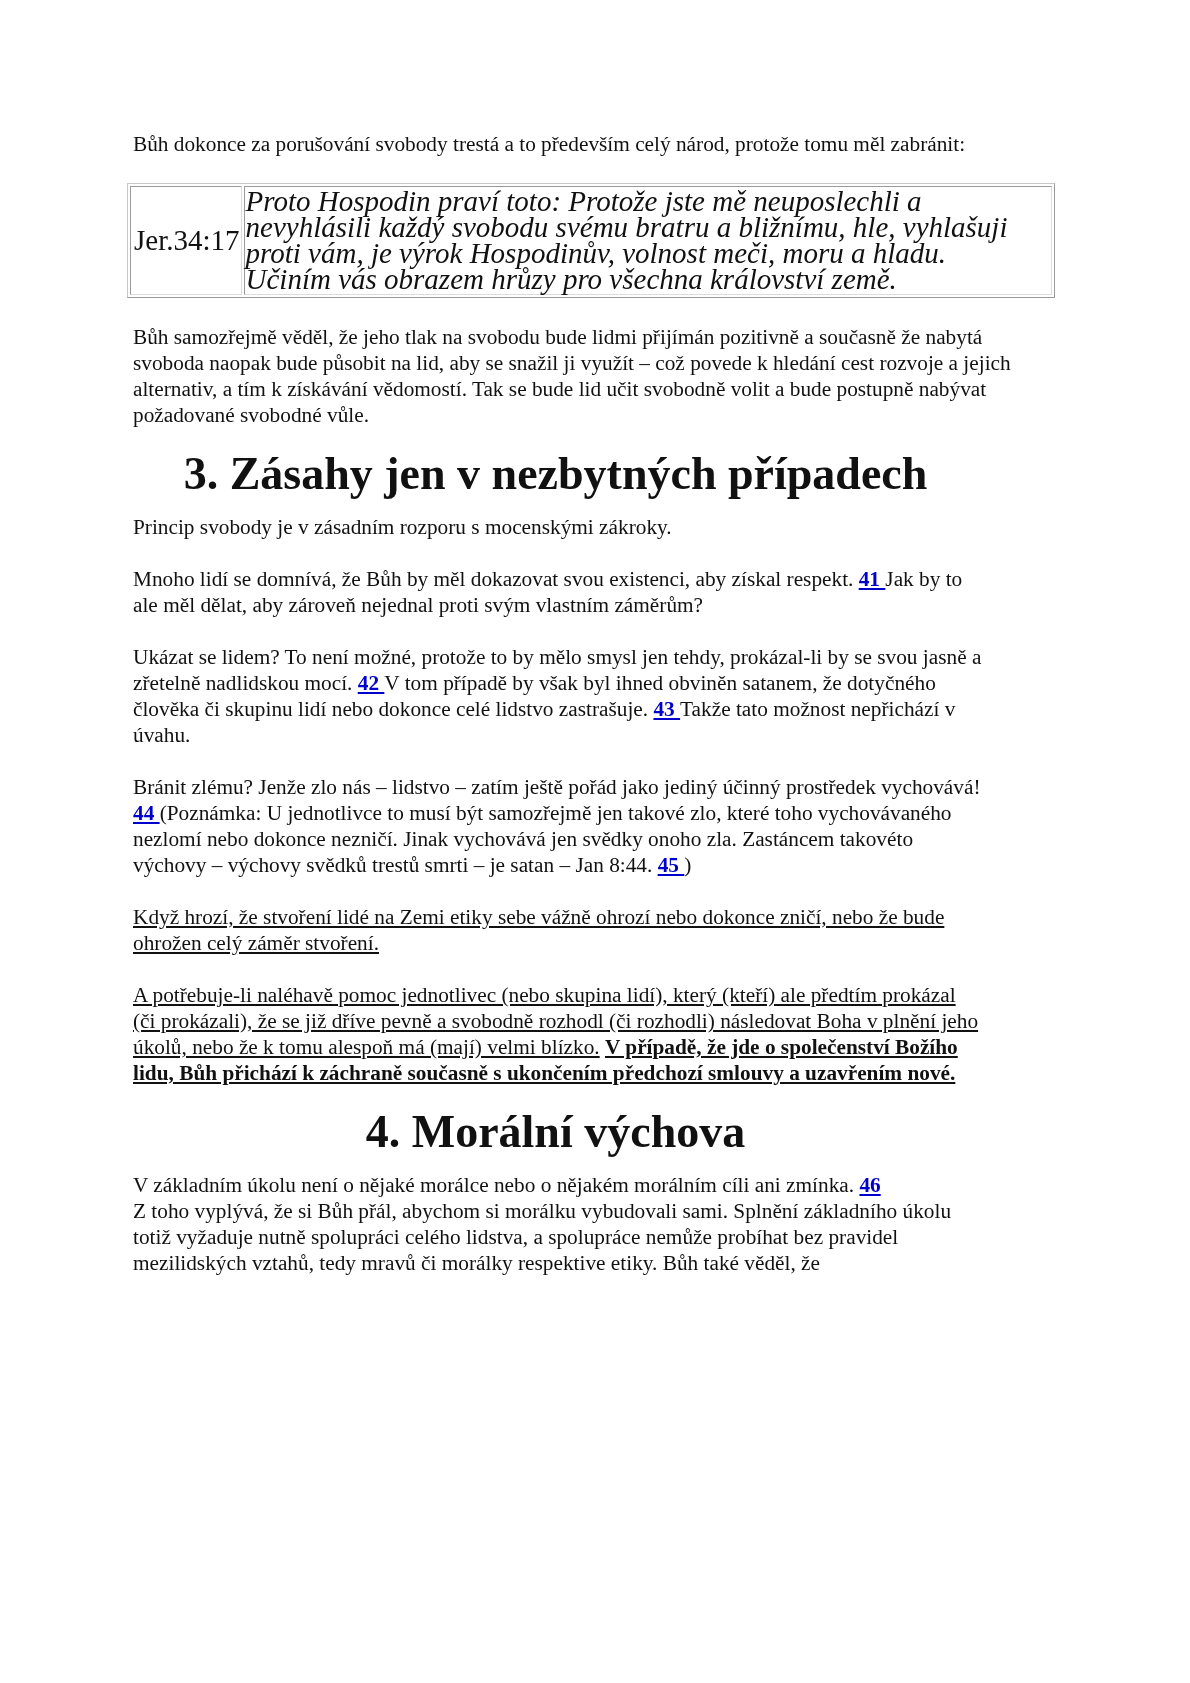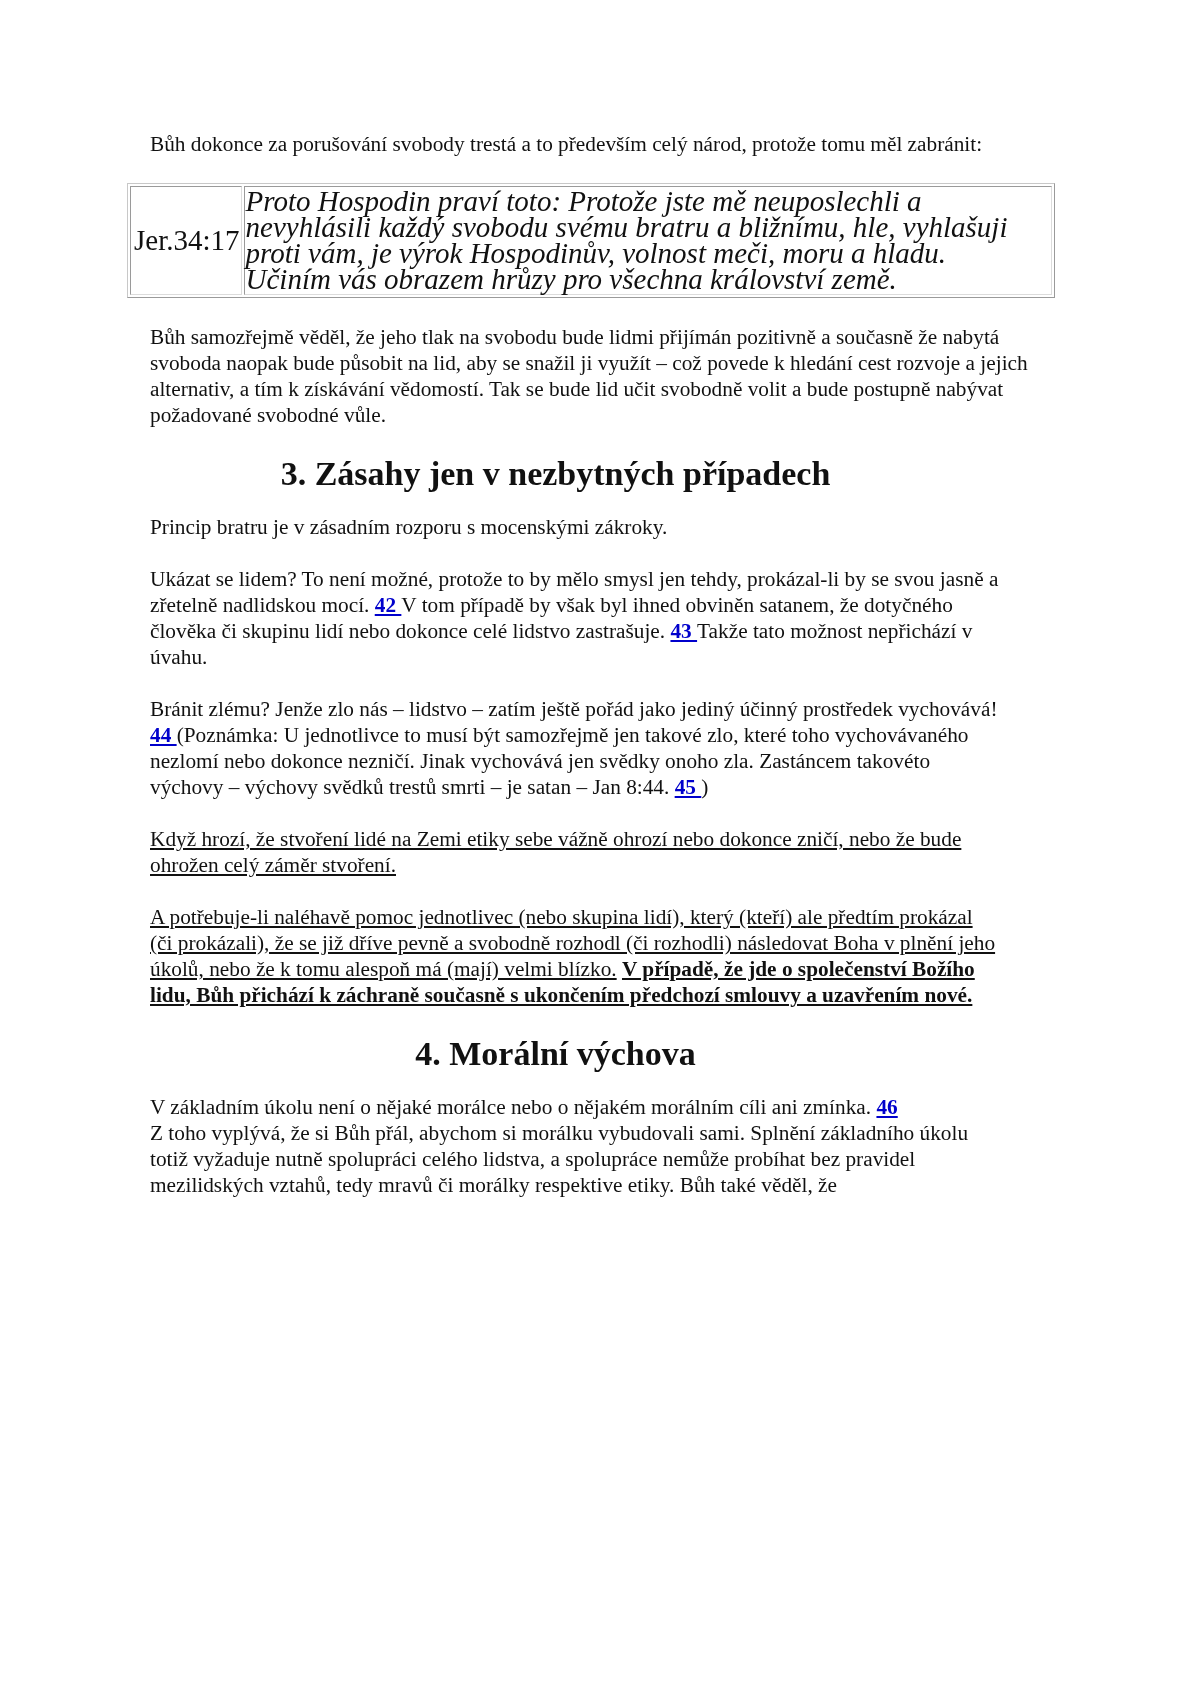--- a/index.html
+++ b/index.html
@@ -17,21 +17,21 @@
     }
     .page {
       position: absolute;
       left: 133px;
       top: 131px;
       width: 920px;
       font-size: 21.3px;
       line-height: 26px;
     }
     p {
-      margin: 0 0 26px 17px;
+      margin: 0 0 26px 0;
     }
     .p-narrow { width: 850px; }
     .quote-table {
       border-collapse: separate;
       border-spacing: 2px;
       border: 1px solid #c8c8c8;
       border-right-color: #9a9a9a;
       border-bottom-color: #9a9a9a;
       margin: 0 0 26px -6px;
       width: 928px;
@@ -49,21 +49,21 @@
       white-space: nowrap;
       width: 86px;
       padding-left: 3px !important;
       margin-top: 24px;
     }
     .quote-cell {
       font-style: italic;
       padding-right: 40px !important;
     }
     h2 {
-      font-size: 34px;
+      font-size: 46px;
       font-weight: bold;
       text-align: center;
       margin: 4px 0 20px 0;
       line-height: 40px;
       width: 845px;
     }
     a.fn {
       color: #0000cc;
       font-weight: bold;
       text-decoration: underline;
@@ -84,22 +84,23 @@
       <td class="ref-cell">Jer.34:17</td>
       <td class="quote-cell">Proto Hospodin praví toto: Protože jste mě neuposlechli a nevyhlásili každý svobodu svému bratru a bližnímu, hle, vyhlašuji proti vám, je výrok Hospodinův, volnost meči, moru a hladu. Učiním vás obrazem hrůzy pro všechna království země.</td>
     </tr>
   </tbody>
     </table>
 
   <p>Bůh samozřejmě věděl, že jeho tlak na svobodu bude lidmi přijímán pozitivně a současně že nabytá svoboda naopak bude působit na lid, aby se snažil ji využít – což povede k hledání cest rozvoje a jejich alternativ, a tím k získávání vědomostí. Tak se bude lid učit svobodně volit a bude postupně nabývat požadované svobodné vůle.</p>
 
   <h2>3. Zásahy jen v nezbytných případech</h2>
 
-  <p>Princip bratru je v zásadním rozporu s mocenskými zákroky.</p>
+  <p>Princip svobody je v zásadním rozporu s mocenskými zákroky.</p>
 
+  <p class="p-narrow"><span>Mnoho lidí se domnívá, že Bůh by měl dokazovat svou existenci, aby získal respekt. </span><a class="fn" href="#">41 </a><span>Jak by to ale měl dělat, aby zároveň nejednal proti svým vlastním záměrům?</span></p>
 
   <p class="p-narrow"><span>Ukázat se lidem? To není možné, protože to by mělo smysl jen tehdy, prokázal-li by se svou jasně a zřetelně nadlidskou mocí. </span><a class="fn" href="#">42 </a><span>V tom případě by však byl ihned obviněn satanem, že dotyčného člověka či skupinu lidí nebo dokonce celé lidstvo zastrašuje. </span><a class="fn" href="#">43 </a><span>Takže tato možnost nepřichází v úvahu.</span></p>
 
   <p class="p-narrow"><span>Bránit zlému? Jenže zlo nás – lidstvo – zatím ještě pořád jako jediný účinný prostředek vychovává! </span><a class="fn" href="#">44 </a><span>(Poznámka: U jednotlivce to musí být samozřejmě jen takové zlo, které toho vychovávaného nezlomí nebo dokonce nezničí. Jinak vychovává jen svědky onoho zla. Zastáncem takovéto výchovy – výchovy svědků trestů smrti – je satan – Jan 8:44. </span><a class="fn" href="#">45 </a><span>)</span></p>
 
 
 
   <p class="u p-narrow">Když hrozí, že stvoření lidé na Zemi etiky sebe vážně ohrozí nebo dokonce zničí, nebo že bude ohrožen celý záměr stvoření.</p>
 
   <p class="p-narrow"><span class="u">A potřebuje-li naléhavě pomoc jednotlivec (nebo skupina lidí), který (kteří) ale předtím prokázal (či prokázali), že se již dříve pevně a svobodně rozhodl (či rozhodli) následovat Boha v plnění jeho úkolů, nebo že k tomu alespoň má (mají) velmi blízko.</span> <span class="ub">V případě, že jde o společenství Božího lidu, Bůh přichází k záchraně současně s ukončením předchozí smlouvy a uzavřením nové.</span></p>

